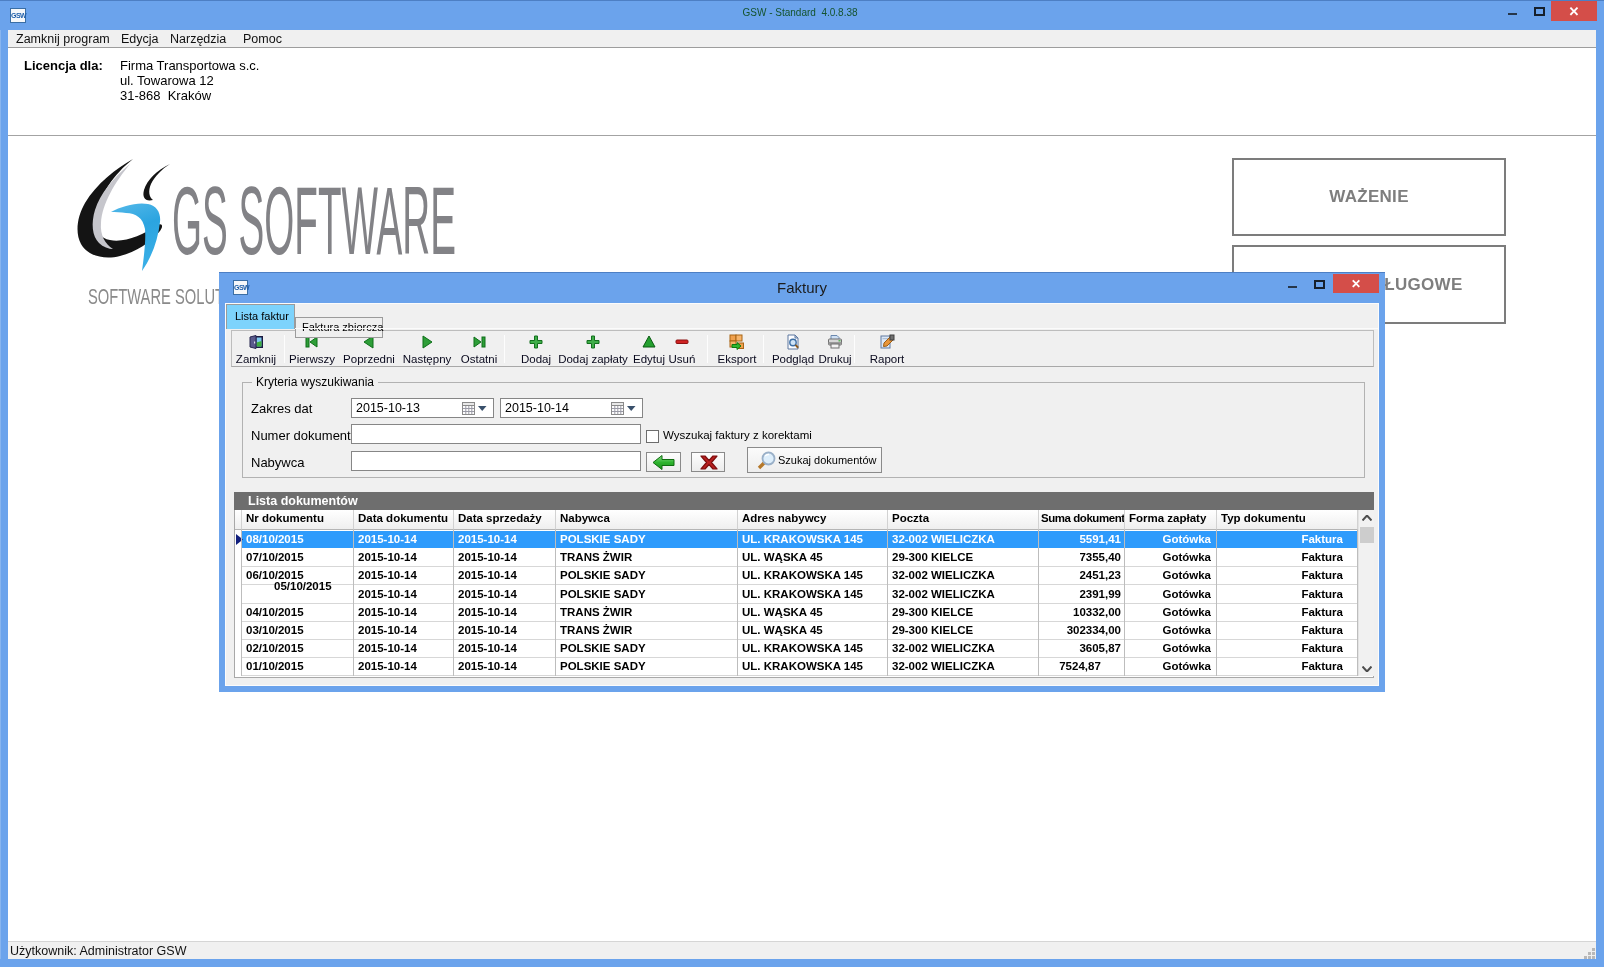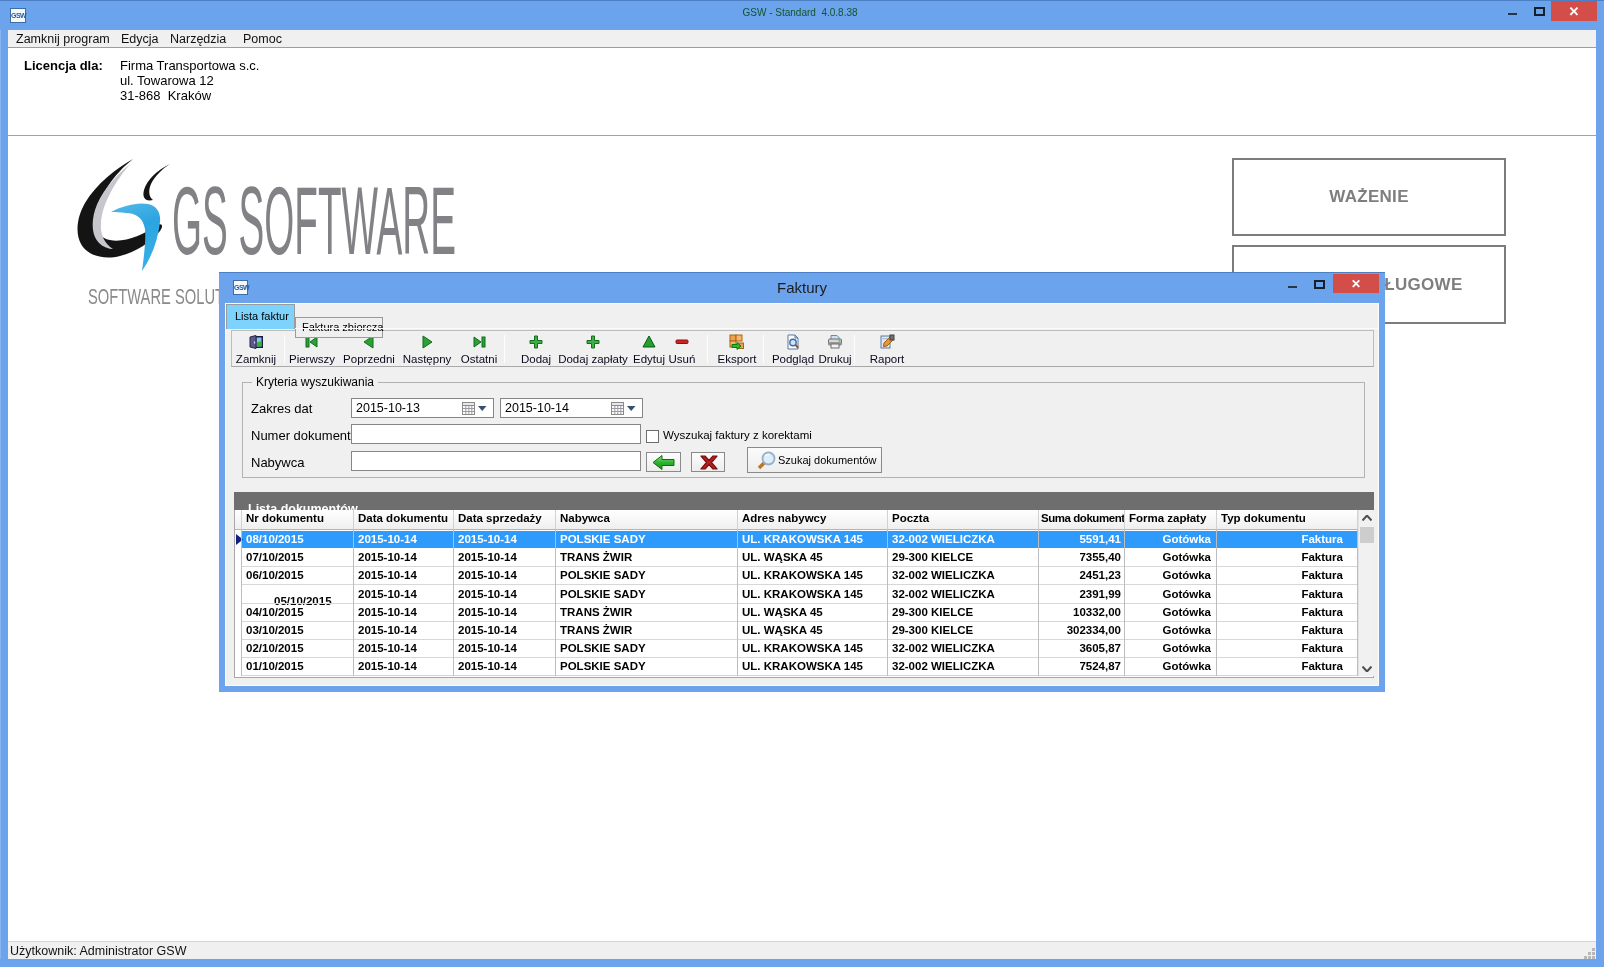--- a/index.html
+++ b/index.html
@@ -311,21 +311,21 @@
 <div class="abs" style="left:504px;top:64px;width:135px;height:26px;background:linear-gradient(#fbfbfb,#ededed);border:1px solid #8a8a8a;font-size:11px;">
             <svg style="position:absolute;left:8px;top:3px" width="22" height="20">
               <line x1="3" y1="17" x2="9" y2="11" stroke="#b5782a" stroke-width="3.4"></line>
               <circle cx="12.5" cy="7.5" r="6" fill="#ddeefb" stroke="#9ab0c8" stroke-width="1.8"></circle>
               <path d="M9,5 a5,5 0 0 1 4,-1.5" stroke="#fff" stroke-width="1.6" fill="none"></path>
             </svg>
             <span style="position:absolute;left:30px;top:6px;white-space:nowrap;">Szukaj dokumentów</span>
           </div>
 </div>
 <div class="abs" id="listbar">
-          <span style="position:absolute;left:14px;top:10px;">Lista dokumentów</span>
+          <span style="position:absolute;left:14px;top:2px;">Lista dokumentów</span>
         </div>
 <div class="abs" id="grid">
 <div class="hdrcell" style="left:0px;width:7px;"></div>
 <div class="hdrcell" style="left:7px;width:112px;">Nr dokumentu</div>
 <div class="hdrcell" style="left:119px;width:100px;">Data dokumentu</div>
 <div class="hdrcell" style="left:219px;width:102px;">Data sprzedaży</div>
 <div class="hdrcell" style="left:321px;width:182px;">Nabywca</div>
 <div class="hdrcell" style="left:503px;width:150px;">Adres nabywcy</div>
 <div class="hdrcell" style="left:653px;width:151px;">Poczta</div>
 <div class="hdrcell" style="left:804px;width:86px;letter-spacing:-0.45px;padding-left:2px;">Suma dokumentu</div>
@@ -357,21 +357,21 @@
 <div class="cell" style="left:11px;top:59px;">06/10/2015</div>
 <div class="cell" style="left:123px;top:59px;">2015-10-14</div>
 <div class="cell" style="left:223px;top:59px;">2015-10-14</div>
 <div class="cell" style="left:325px;top:59px;">POLSKIE SADY</div>
 <div class="cell" style="left:507px;top:59px;">UL. KRAKOWSKA 145</div>
 <div class="cell" style="left:657px;top:59px;">32-002 WIELICZKA</div>
 <div class="cell" style="left:804px;top:59px;width:82px;text-align:right;">2451,23</div>
 <div class="cell" style="left:890px;top:59px;width:86px;text-align:right;">Gotówka</div>
 <div class="cell" style="left:982px;top:59px;width:126px;text-align:right;">Faktura</div>
 <div class="rowline" style="left:7px;top:74px;"></div>
-<div class="cell" style="left:11px;top:85px;padding-left:28px;">05/10/2015</div>
+<div class="cell" style="left:11px;top:70px;padding-left:28px;">05/10/2015</div>
 <div class="cell" style="left:123px;top:78px;">2015-10-14</div>
 <div class="cell" style="left:223px;top:78px;">2015-10-14</div>
 <div class="cell" style="left:325px;top:78px;">POLSKIE SADY</div>
 <div class="cell" style="left:507px;top:78px;">UL. KRAKOWSKA 145</div>
 <div class="cell" style="left:657px;top:78px;">32-002 WIELICZKA</div>
 <div class="cell" style="left:804px;top:78px;width:82px;text-align:right;">2391,99</div>
 <div class="cell" style="left:890px;top:78px;width:86px;text-align:right;">Gotówka</div>
 <div class="cell" style="left:982px;top:78px;width:126px;text-align:right;">Faktura</div>
 <div class="rowline" style="left:7px;top:93px;"></div>
 <div class="cell" style="left:11px;top:96px;">04/10/2015</div>
@@ -403,21 +403,21 @@
 <div class="cell" style="left:804px;top:132px;width:82px;text-align:right;">3605,87</div>
 <div class="cell" style="left:890px;top:132px;width:86px;text-align:right;">Gotówka</div>
 <div class="cell" style="left:982px;top:132px;width:126px;text-align:right;">Faktura</div>
 <div class="rowline" style="left:7px;top:147px;"></div>
 <div class="cell" style="left:11px;top:150px;">01/10/2015</div>
 <div class="cell" style="left:123px;top:150px;">2015-10-14</div>
 <div class="cell" style="left:223px;top:150px;">2015-10-14</div>
 <div class="cell" style="left:325px;top:150px;">POLSKIE SADY</div>
 <div class="cell" style="left:507px;top:150px;">UL. KRAKOWSKA 145</div>
 <div class="cell" style="left:657px;top:150px;">32-002 WIELICZKA</div>
-<div class="cell" style="left:804px;top:150px;width:82px;text-align:right;">7524,87</div>
+<div class="cell" style="left:804px;top:150px;width:82px;text-align:center;">7524,87</div>
 <div class="cell" style="left:890px;top:150px;width:86px;text-align:right;">Gotówka</div>
 <div class="cell" style="left:982px;top:150px;width:126px;text-align:right;">Faktura</div>
 <div class="rowline" style="left:7px;top:165px;"></div>
 <div class="vline" style="left:6px;height:146px;"></div>
 <div class="vline" style="left:118px;height:146px;"></div>
 <div class="vline" style="left:218px;height:146px;"></div>
 <div class="vline" style="left:320px;height:146px;"></div>
 <div class="vline" style="left:502px;height:146px;"></div>
 <div class="vline" style="left:652px;height:146px;"></div>
 <div class="vline" style="left:803px;height:146px;"></div>

